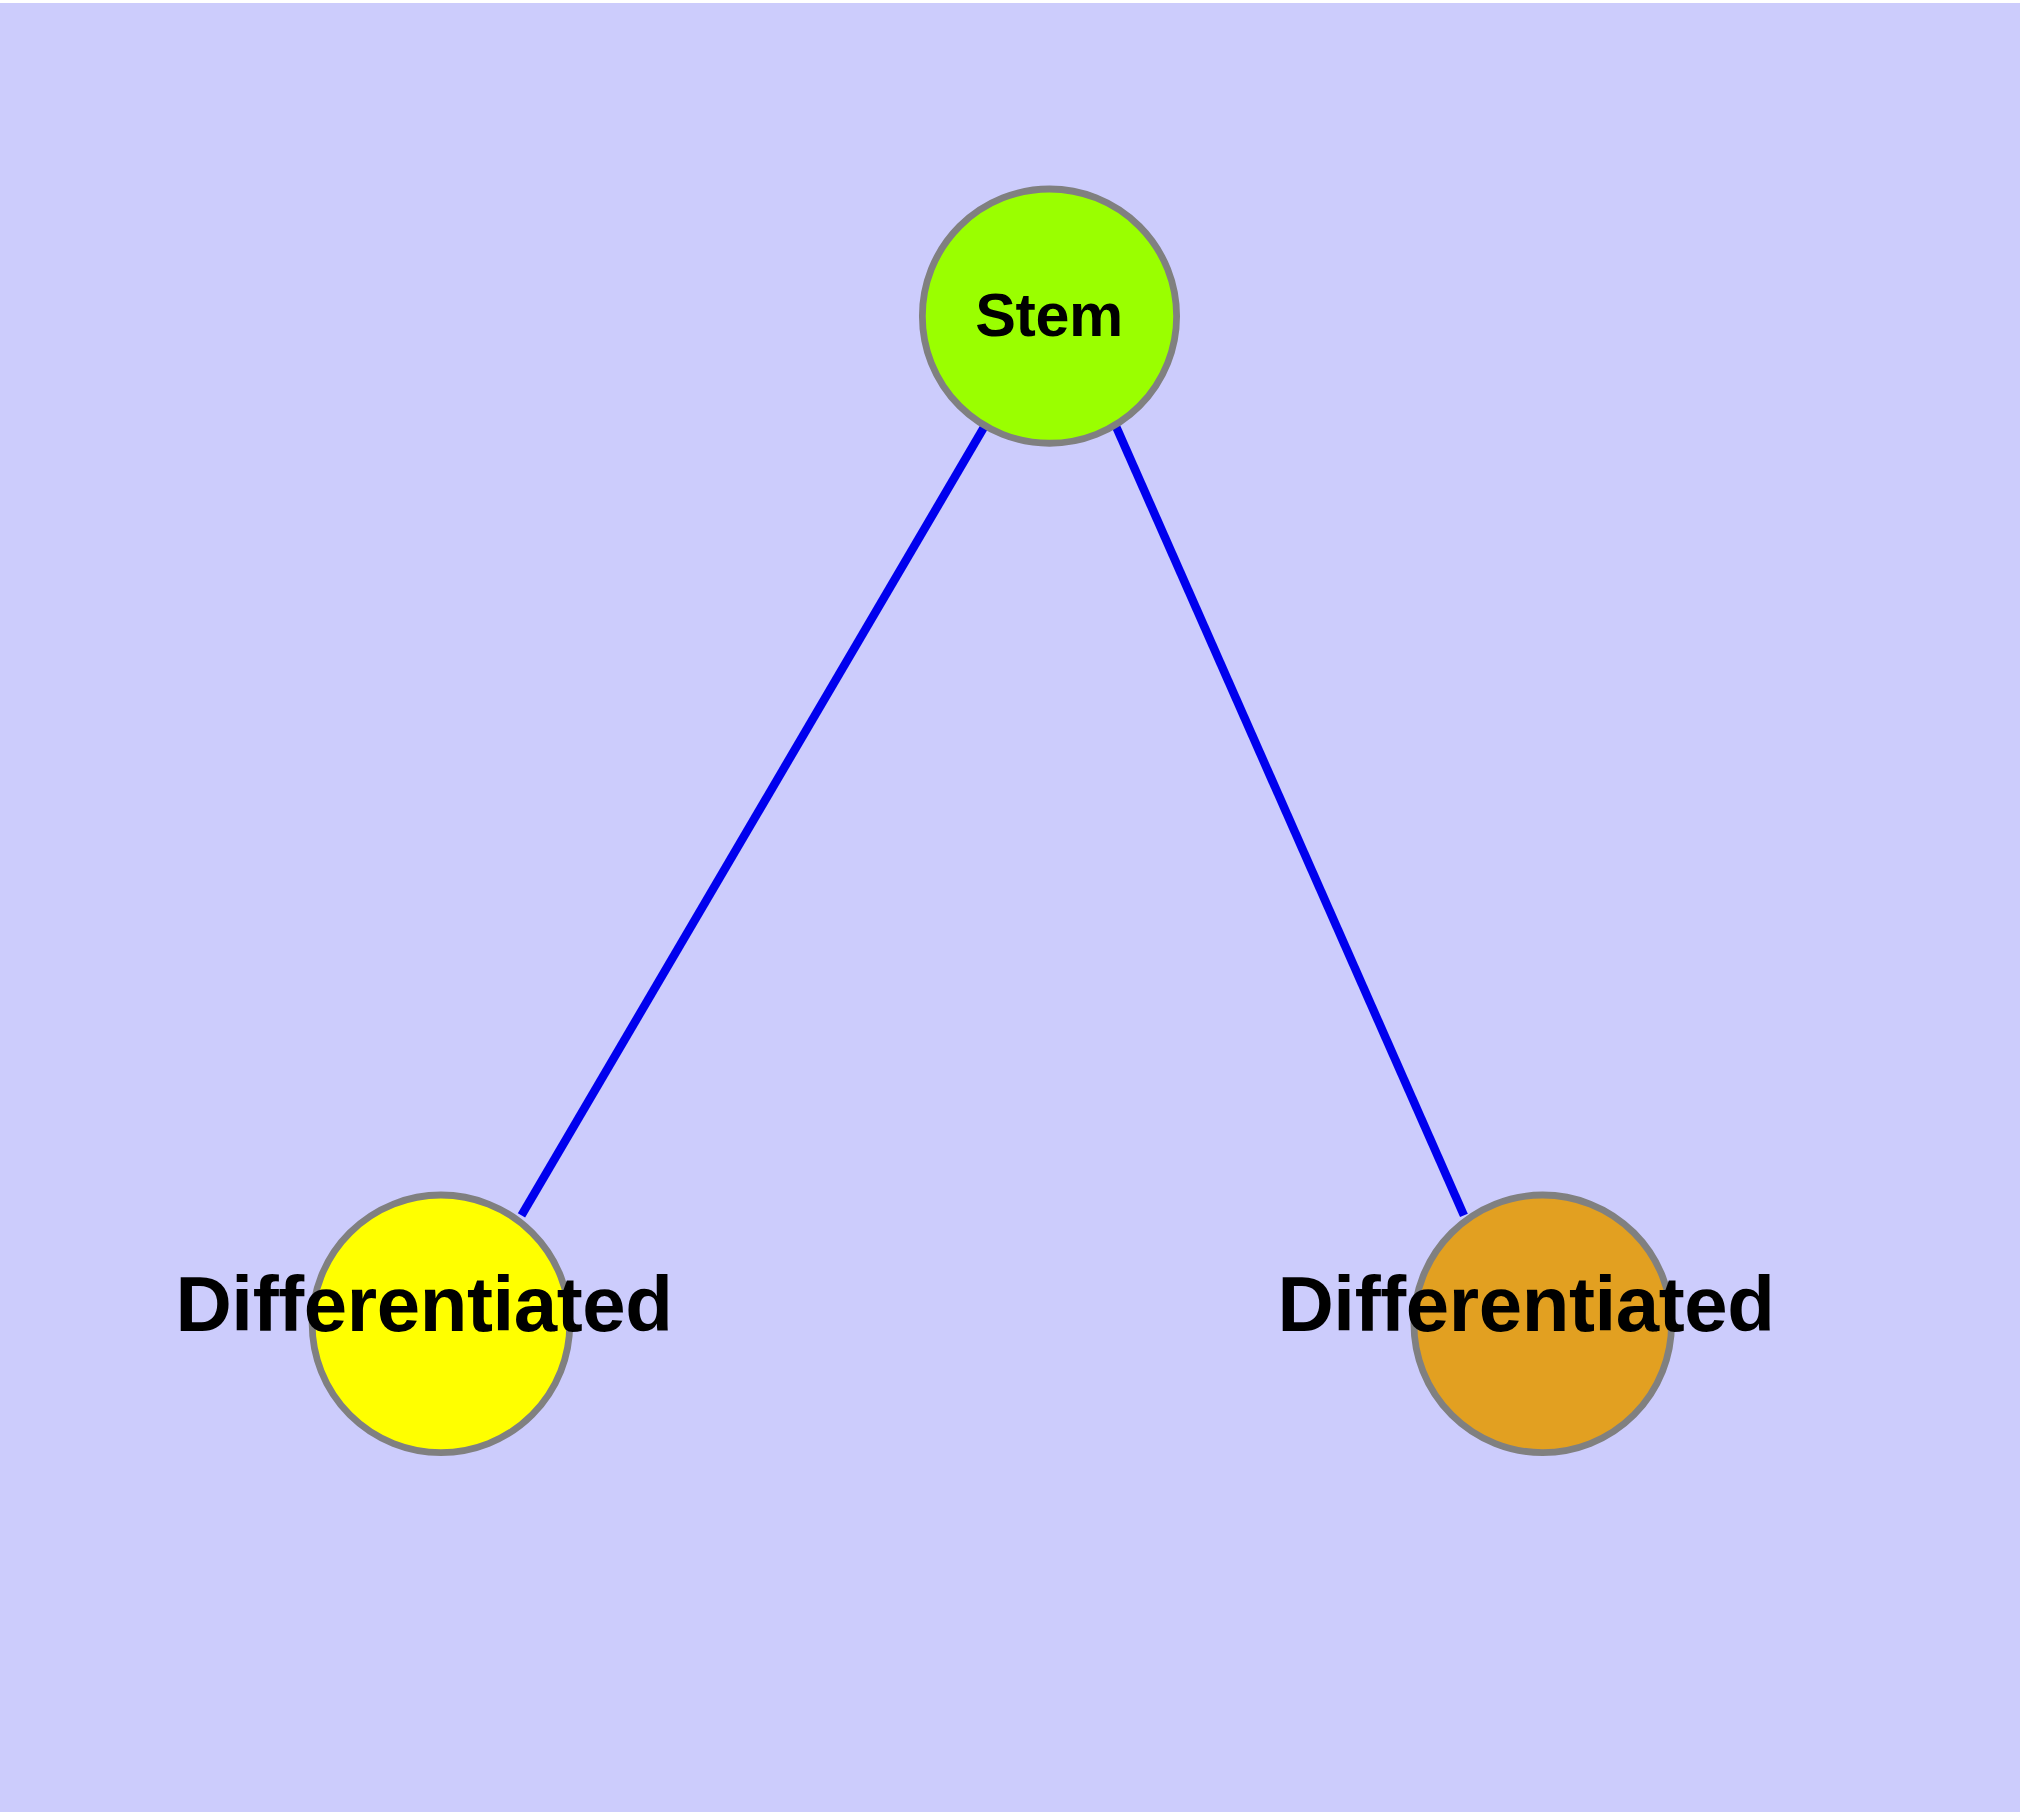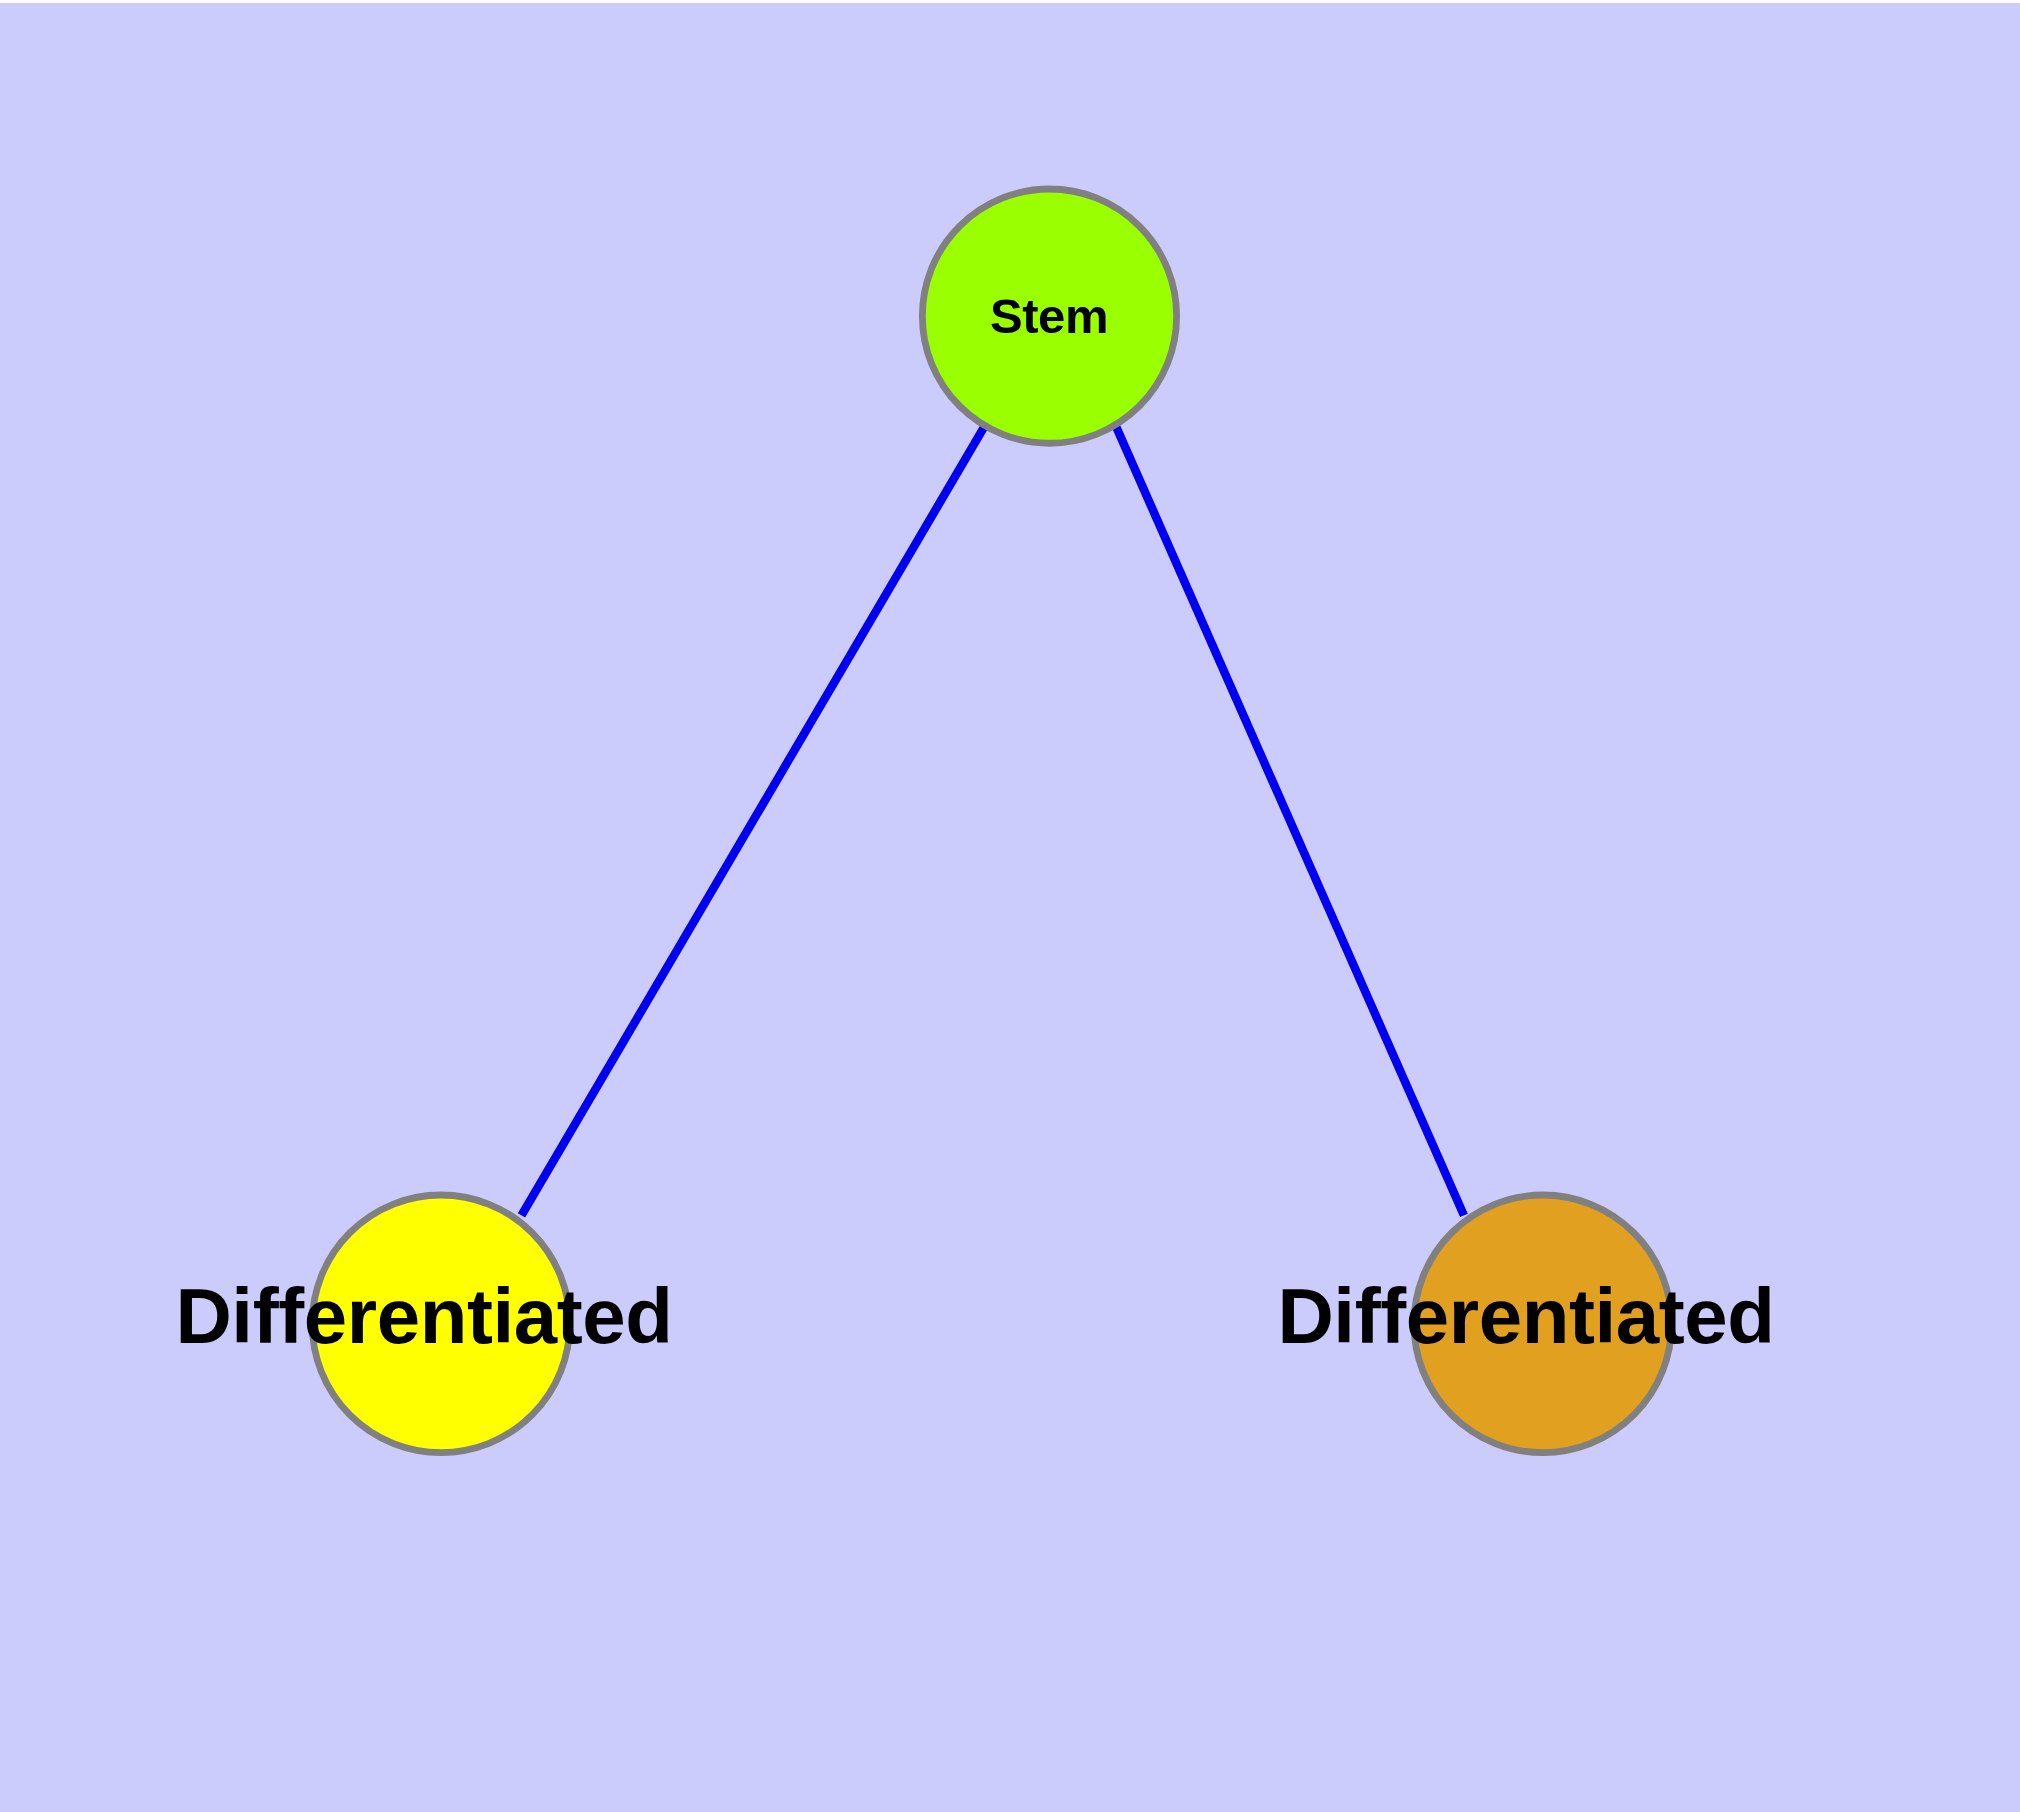--- a/index.html
+++ b/index.html
@@ -44,21 +44,20 @@
     line-height: 1.04;
     letter-spacing: -0.4px;
     transform: translate(-50%, -50%);
     pointer-events: none;
   }
   .label-stem {
     font-size: 73px;
   }
   .label-diff {
     font-size: 78px;
-    margin-top: 12px;
   }
 </style>
 </head>
 <body>
 
 <div id="canvas">
   <div id="plot-bg"></div>
 
   <svg id="graph-svg" viewBox="0 0 2384 2138">
     <g id="edges-layer">
@@ -66,18 +65,18 @@
         <line x1="1316" y1="502" x2="1727" y2="1434" stroke="#0000ee" stroke-width="10" stroke-linecap="butt"></line>
       </g>
     <g id="nodes-layer">
         <circle cx="1238" cy="373" r="150" fill="#9aff00" stroke="#808080" stroke-width="8"></circle>
         <circle cx="520" cy="1562" r="152" fill="#ffff00" stroke="#808080" stroke-width="8"></circle>
         <circle cx="1820" cy="1562" r="152" fill="#e2a021" stroke="#808080" stroke-width="8"></circle>
       </g>
   </svg>
 
   <div id="labels-layer">
-      <div class="node-label label-stem" style="left: 1049px; top: 316px; font-size: 49px; color: rgb(0, 0, 0);"><div>Stem</div></div>
+      <div class="node-label label-stem" style="left: 1049px; top: 316px; font-size: 61px; color: rgb(0, 0, 0);"><div>Stem</div></div>
       <div class="node-label label-diff" style="left: 424px; top: 1305px; font-size: 78px; color: rgb(0, 0, 0);"><div>Differentiated</div></div>
       <div class="node-label label-diff" style="left: 1526px; top: 1305px; font-size: 78px; color: rgb(0, 0, 0);"><div>Differentiated</div></div>
     </div>
 </div>
 
 
 </body></html>

